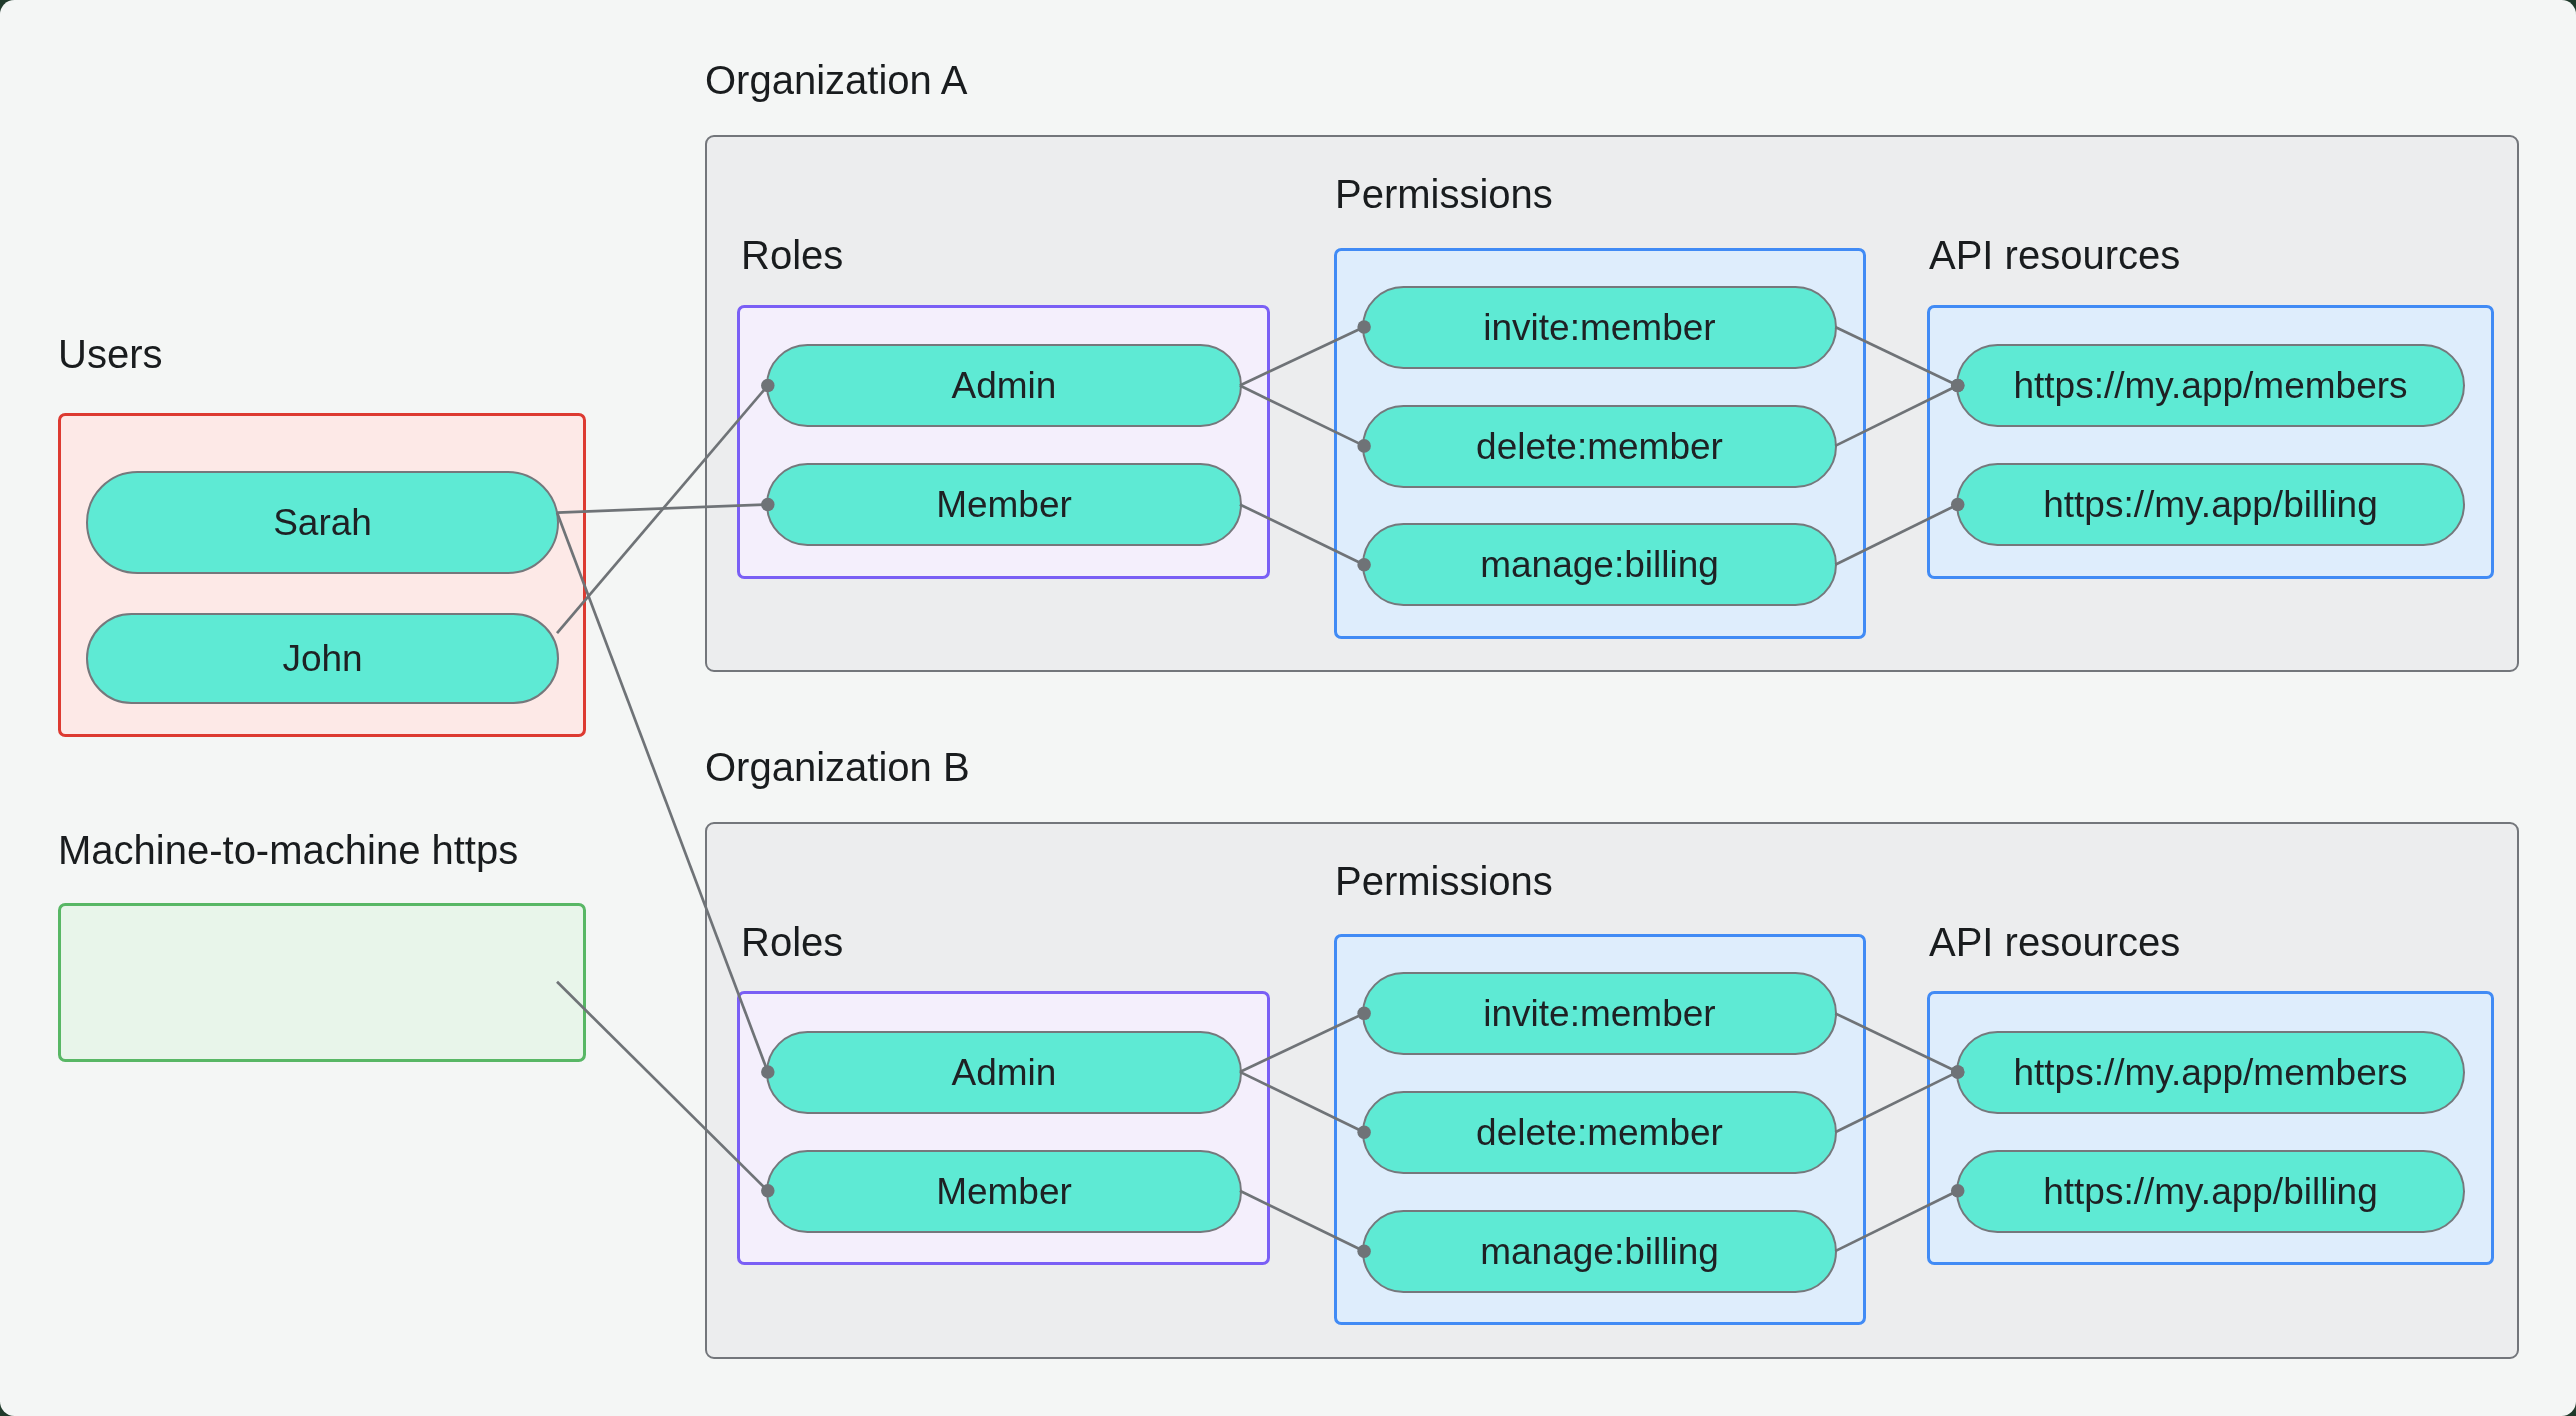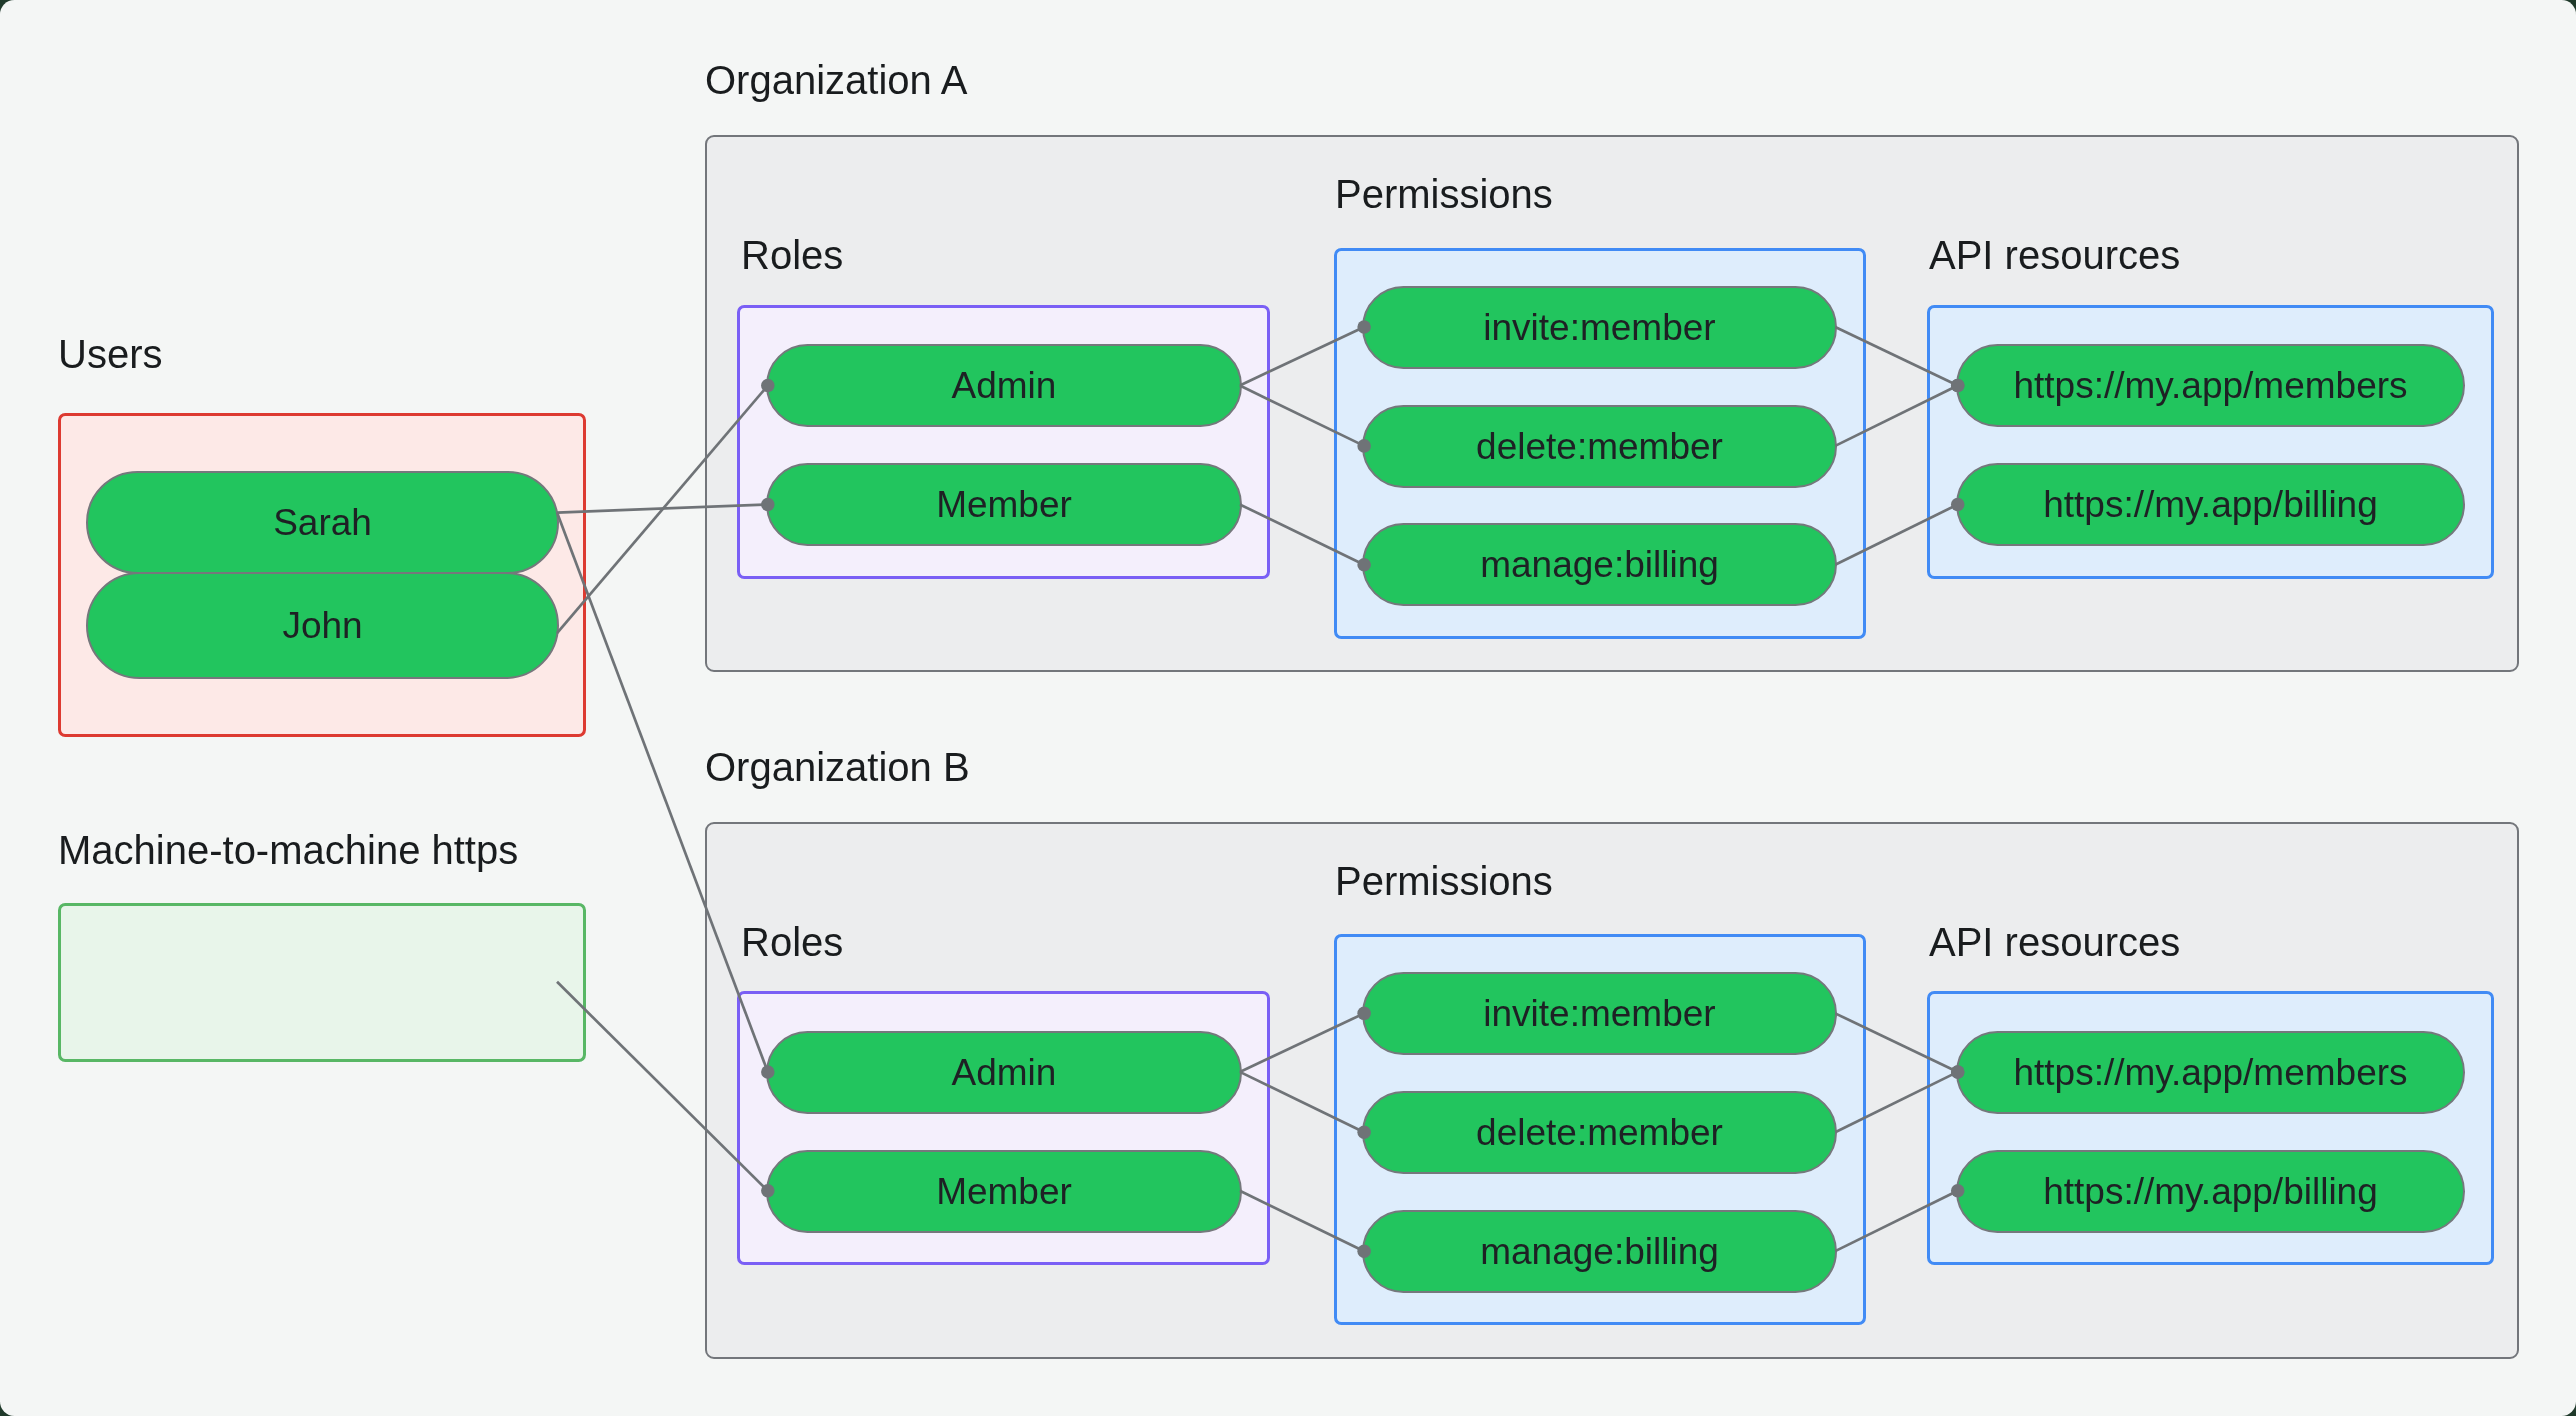--- a/index.html
+++ b/index.html
@@ -22,35 +22,35 @@
     position:absolute;font-size:40px;font-weight:500;color:var(--text);
     line-height:43px;white-space:nowrap;
   }
   .group-box{position:absolute;border-radius:7.2px;}
   .box-org{background:var(--org-fill);border:2.7px solid var(--org-border);border-radius:9px;}
   .box-users{background:var(--users-fill);border:3.6px solid var(--users-border);}
   .box-m2m{background:var(--m2m-fill);border:3.6px solid var(--m2m-border);}
   .box-roles{background:var(--roles-fill);border:3.6px solid var(--roles-border);}
   .box-perm{background:var(--perm-fill);border:3.6px solid var(--perm-border);}
   .pill{
-    position:absolute;background:#22c55e;border:2.7px solid var(--pill-border);
+    position:absolute;background:#5eead4;border:2.7px solid var(--pill-border);
     border-radius:900px;display:flex;align-items:center;justify-content:center;
     font-size:37px;color:#1e2124;white-space:nowrap;text-align:right;
   }
   #edges{position:absolute;left:0;top:0;z-index:10;pointer-events:none;}
 </style>
 </head>
 <body>
 
 <div class="stage">
 
   <div class="section-label" style="left:58px;top:333px">Users</div>
   <div class="group-box box-users" style="left:58px;top:413px;width:528px;height:324px"></div>
   <div class="pill" style="left:86px;top:471px;width:473px;height:103px">Sarah</div>
-  <div class="pill" style="left:86px;top:572px;width:473px;height:107px">John</div>
+  <div class="pill" style="left:86px;top:613px;width:473px;height:91px">John</div>
 
   <div class="section-label" style="left:58px;top:829px">Machine-to-machine https</div>
   <div class="group-box box-m2m" style="left:58px;top:903px;width:528px;height:159px"></div>
 
   <div class="section-label" style="left:705px;top:59px">Organization A</div>
   <div class="group-box box-org" style="left:705px;top:135px;width:1814px;height:537px"></div>
 
   <div class="section-label" style="left:741px;top:234px">Roles</div>
   <div class="group-box box-roles" style="left:737px;top:305px;width:533px;height:274px"></div>
   <div class="pill" style="left:766px;top:344px;width:476px;height:83px">Admin</div>

